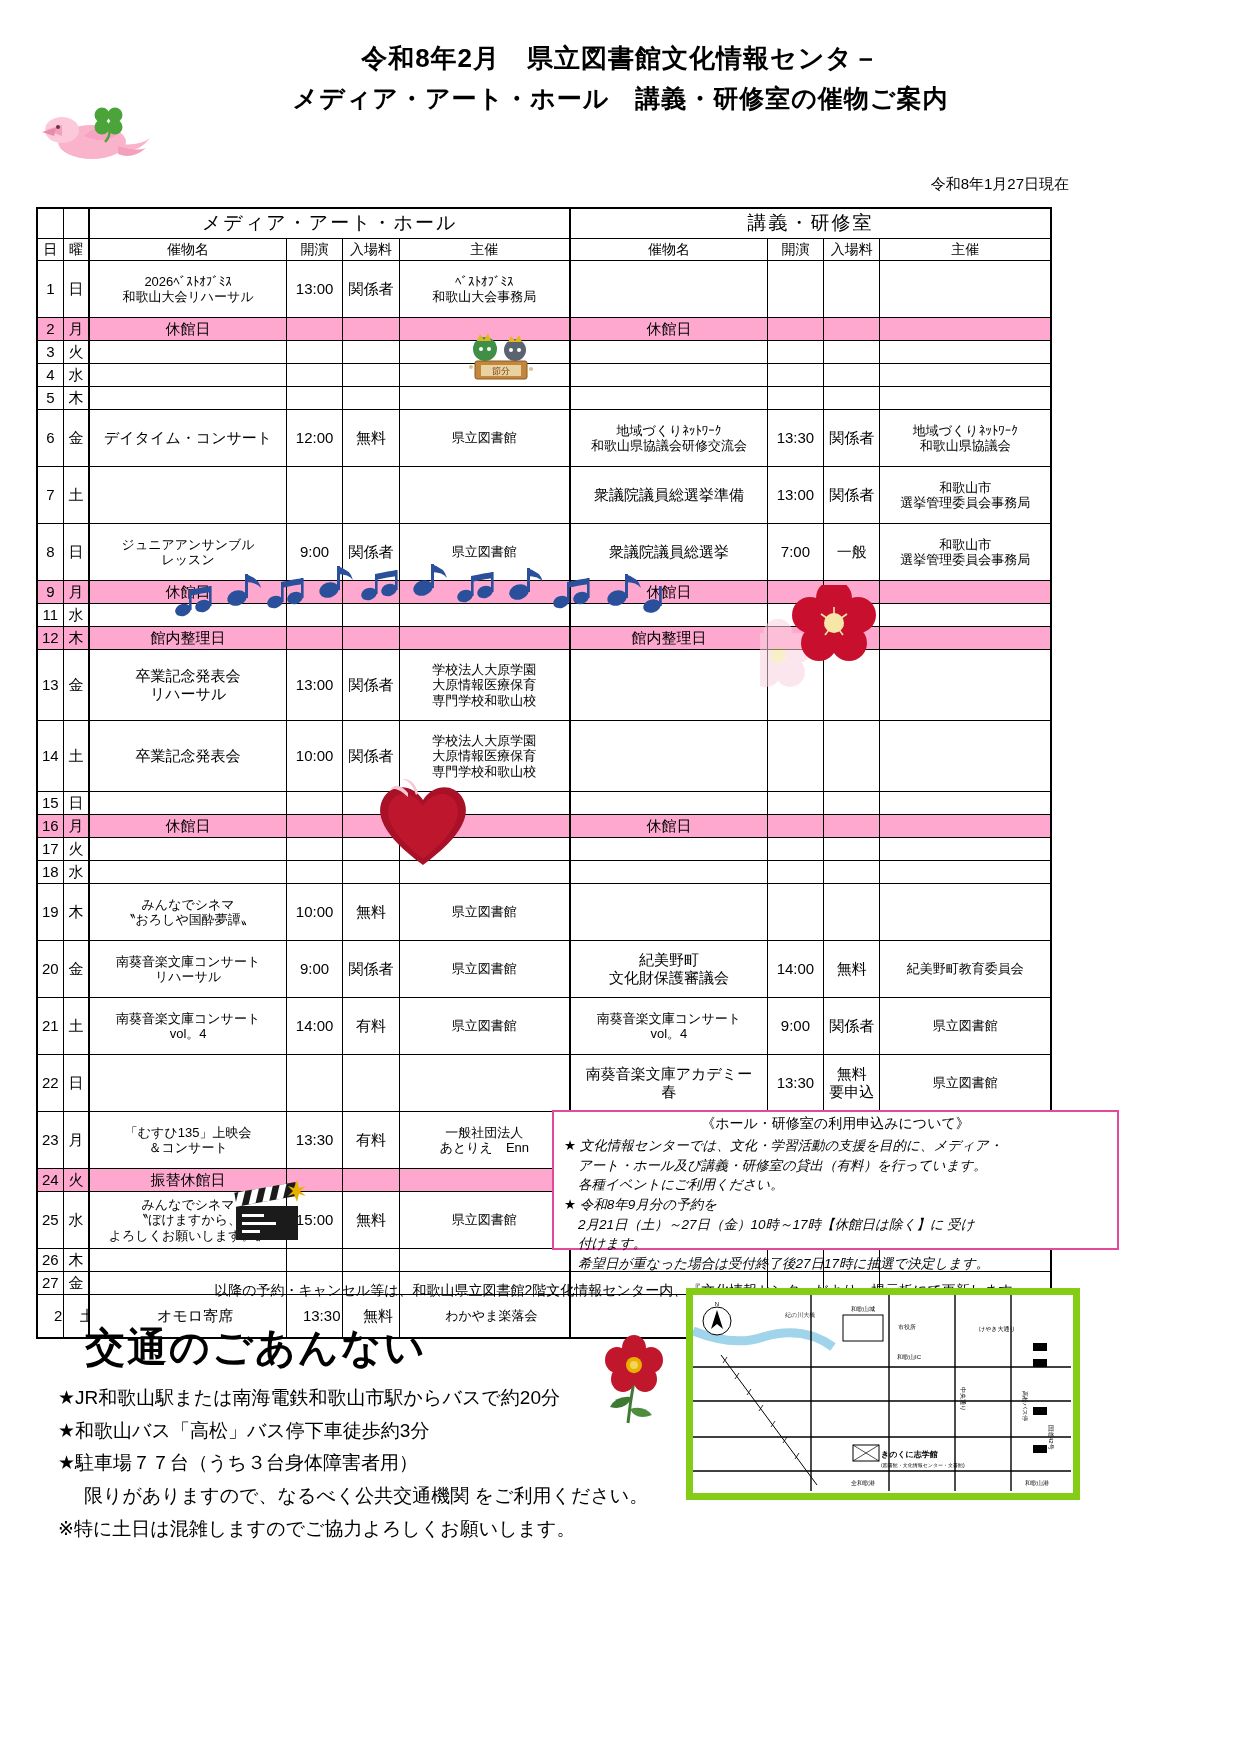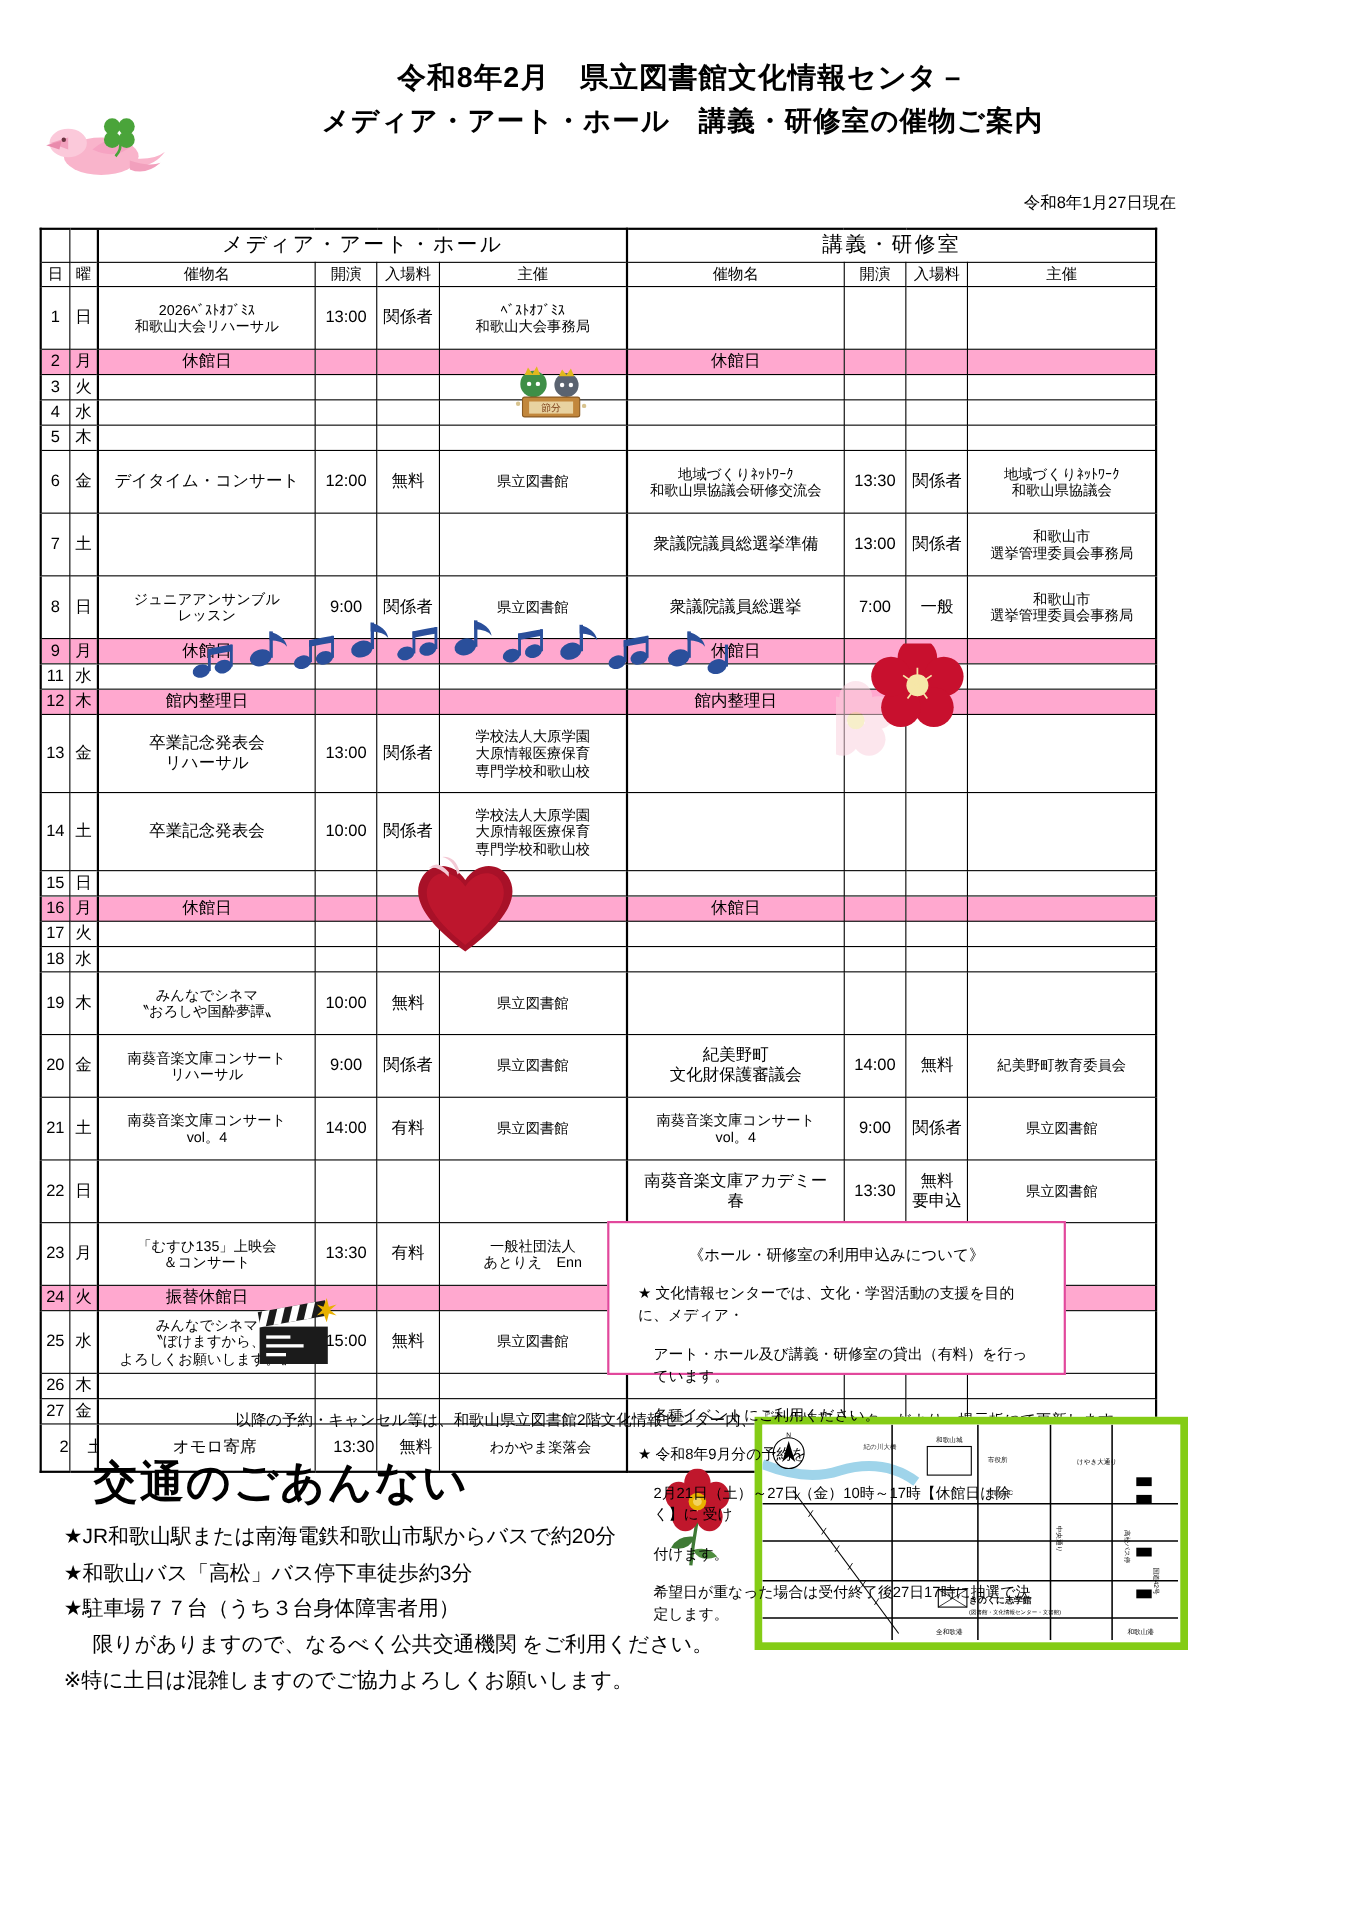--- a/index.html
+++ b/index.html
@@ -7,21 +7,21 @@
     width:1241px;height:1755px;
     background:#ffffff;
     font-family:"Liberation Sans","DejaVu Sans",sans-serif;
     color:#000;
     position:relative;
     overflow:hidden;
   }
   .page{position:relative;width:1241px;height:1755px;}
 
   
-  .title-block{text-align:center;padding-top:50px;}
+  .title-block{text-align:center;padding-top:38px;}
   .title-line{
     font-weight:bold;
     font-size:26px;
     letter-spacing:1px;
     line-height:40px;
     white-space:nowrap;
   }
   .title-line.l2{font-size:25px;}
 
   .asof{
@@ -74,32 +74,32 @@
   tr.r-small td{height:20px;}
   tr.r-med td{height:40px;padding-left:16px;}
 
   .nm{font-size:15px;}
   .sm{font-size:13px;}
   .tm{font-size:15px;}
 
   
   .infobox{
     position:absolute;left:552px;top:1110px;
-    width:417px;height:140px;
+    width:567px;height:140px;
     border:2px solid #e2489c;
     background:#ffffff;
     box-sizing:border-box;
-    padding:18px 10px 0 10px;
+    padding:1px 10px 0 10px;
     font-size:13.5px;
     line-height:1.45;
     text-align:left;
     z-index:8;
   }
   .infobox .ttl{text-align:center;font-size:14px;margin-bottom:3px;}
-  .infobox p{margin:16px;}
+  .infobox p{margin:0;font-style:italic;}
   .infobox .ind1{padding-left:14px;}
 
   
   .footnote{
     position:absolute;left:0;top:1282px;width:1241px;
     text-align:center;font-size:14px;
   }
 
   
   .traffic-title{

